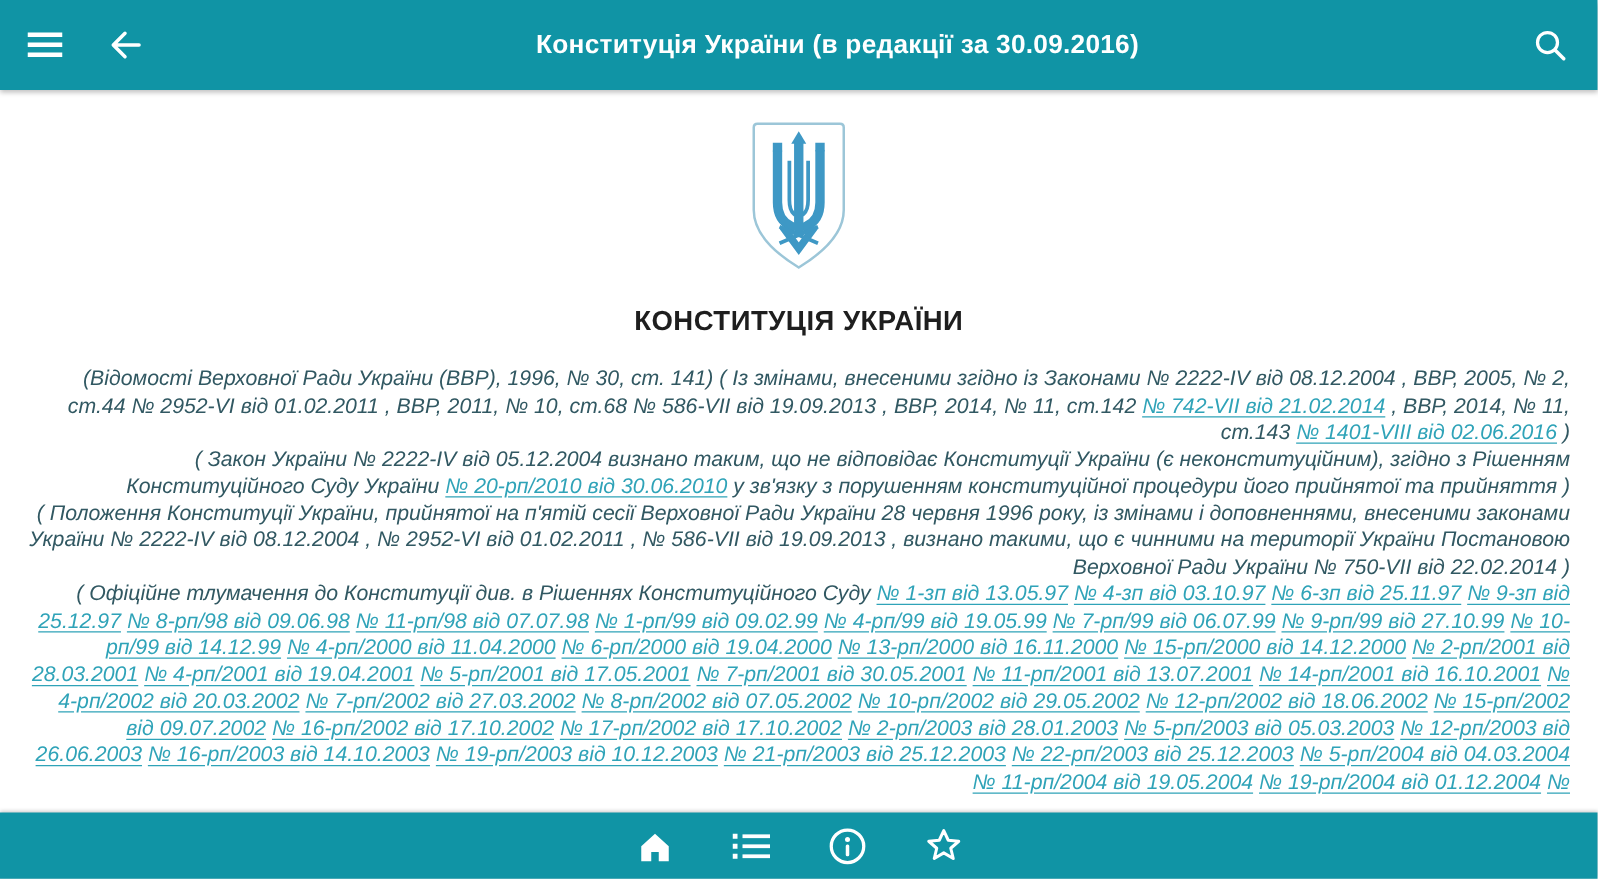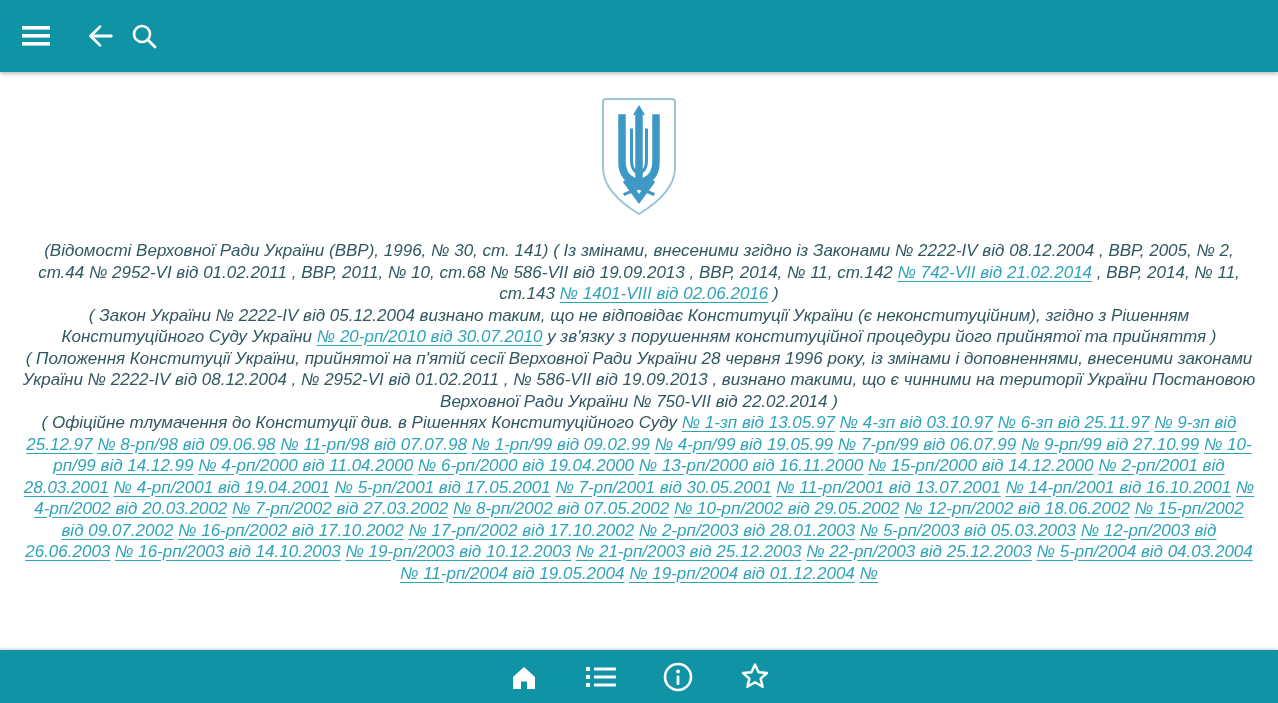--- a/index.html
+++ b/index.html
@@ -33,21 +33,21 @@
   .emblem-wrap{display:flex;justify-content:center;margin-top:24px;}
   .doc-title{
     text-align:center;margin:26px 0 6px 0;
     font-size:22px;font-weight:700;color:#1e1e1e;letter-spacing:0.4px;
   }
   .doc-body{
     margin:22px 22px 0 22px;
     font-style:italic;font-size:17px;line-height:21.5px;
     color:#315862;text-align:center;
   }
-  .doc-par{margin:0;padding:0;}
+  .doc-par{margin:0;padding:0;text-align:right;}
   .law-link{
     color:#2fa3b8;text-decoration:underline;cursor:pointer;
     text-underline-offset:3px;
   }
   
   .bottombar{
     position:absolute;left:0;right:0;bottom:0;height:53px;
     background:#1094a5;display:flex;align-items:center;justify-content:center;
     gap:35px;box-shadow:0 -1px 3px rgba(0,0,0,0.2);z-index:5;
   }
@@ -70,20 +70,21 @@
       </svg>
     </span>
   </div>
   <div class="icon-btn back-btn">
     <span>
       <svg width="30" height="30" viewBox="0 0 32 32">
         <path d="M28,16 H7 M16,6 L6,16 L16,26" fill="none" stroke="#fff" stroke-width="3" stroke-linecap="round" stroke-linejoin="round"></path>
       </svg>
     </span>
   </div>
+  <div class="appbar-title">Конституція України (в редакції за 30.09.2016)</div>
   <div class="icon-btn search-btn">
     <span>
       <svg width="28" height="28" viewBox="0 0 28 28">
         <circle cx="12" cy="12" r="8" fill="none" stroke="#fff" stroke-width="2.6"></circle>
         <line x1="18" y1="18" x2="25" y2="25" stroke="#fff" stroke-width="2.8" stroke-linecap="round"></line>
       </svg>
     </span>
   </div>
 </div>
 
@@ -104,24 +105,25 @@
           <path d="M33,88 L44,103 L55,88" stroke-width="6"></path>
           <path d="M30,86 L58,98 M58,86 L30,98" stroke-width="3"></path>
         </g>
         <path d="M44,9 L50,19 H38 Z" fill="#3e98c5"></path>
         <path d="M27,19 L31,25 H23 Z" fill="#3e98c5"></path>
         <path d="M61,19 L65,25 H57 Z" fill="#3e98c5"></path>
       </svg>
     </span>
   </div>
 
+  <h1 class="doc-title">КОНСТИТУЦІЯ УКРАЇНИ</h1>
 
   <div class="doc-body">
       <p class="doc-par"><span>(Відомості Верховної Ради України (ВВР), 1996, № 30, ст. 141) ( Із змінами, внесеними згідно із Законами № 2222-IV від 08.12.2004 , ВВР, 2005, № 2, ст.44 № 2952-VI від 01.02.2011 , ВВР, 2011, № 10, ст.68 № 586-VII від 19.09.2013 , ВВР, 2014, № 11, ст.142 </span><a class="law-link">№ 742-VII від 21.02.2014</a><span> , ВВР, 2014, № 11, ст.143 </span><a class="law-link">№ 1401-VIII від 02.06.2016</a><span> )</span></p>
-      <p class="doc-par"><span>( Закон України № 2222-IV від 05.12.2004 визнано таким, що не відповідає Конституції України (є неконституційним), згідно з Рішенням Конституційного Суду України </span><a class="law-link">№ 20-рп/2010 від 30.07.2010</a><span> у зв'язку з порушенням конституційної процедури його прийнятої та прийняття )</span></p>
+      <p class="doc-par"><span>( Закон України № 2222-IV від 05.12.2004 визнано таким, що не відповідає Конституції України (є неконституційним), згідно з Рішенням Конституційного Суду України </span><a class="law-link">№ 20-рп/2010 від 30.06.2010</a><span> у зв'язку з порушенням конституційної процедури його прийнятої та прийняття )</span></p>
       <p class="doc-par"><span>( Положення Конституції України, прийнятої на п'ятій сесії Верховної Ради України 28 червня 1996 року, із змінами і доповненнями, внесеними законами України № 2222-IV від 08.12.2004 , № 2952-VI від 01.02.2011 , № 586-VII від 19.09.2013 , визнано такими, що є чинними на території України Постановою Верховної Ради України № 750-VII від 22.02.2014 )</span></p>
       <p class="doc-par"><span>( Офіційне тлумачення до Конституції див. в Рішеннях Конституційного Суду </span><a class="law-link">№ 1-зп від 13.05.97</a><span> </span><a class="law-link">№ 4-зп від 03.10.97</a><span> </span><a class="law-link">№ 6-зп від 25.11.97</a><span> </span><a class="law-link">№ 9-зп від 25.12.97</a><span> </span><a class="law-link">№ 8-рп/98 від 09.06.98</a><span> </span><a class="law-link">№ 11-рп/98 від 07.07.98</a><span> </span><a class="law-link">№ 1-рп/99 від 09.02.99</a><span> </span><a class="law-link">№ 4-рп/99 від 19.05.99</a><span> </span><a class="law-link">№ 7-рп/99 від 06.07.99</a><span> </span><a class="law-link">№ 9-рп/99 від 27.10.99</a><span> </span><a class="law-link">№ 10-рп/99 від 14.12.99</a><span> </span><a class="law-link">№ 4-рп/2000 від 11.04.2000</a><span> </span><a class="law-link">№ 6-рп/2000 від 19.04.2000</a><span> </span><a class="law-link">№ 13-рп/2000 від 16.11.2000</a><span> </span><a class="law-link">№ 15-рп/2000 від 14.12.2000</a><span> </span><a class="law-link">№ 2-рп/2001 від 28.03.2001</a><span> </span><a class="law-link">№ 4-рп/2001 від 19.04.2001</a><span> </span><a class="law-link">№ 5-рп/2001 від 17.05.2001</a><span> </span><a class="law-link">№ 7-рп/2001 від 30.05.2001</a><span> </span><a class="law-link">№ 11-рп/2001 від 13.07.2001</a><span> </span><a class="law-link">№ 14-рп/2001 від 16.10.2001</a><span> </span><a class="law-link">№ 4-рп/2002 від 20.03.2002</a><span> </span><a class="law-link">№ 7-рп/2002 від 27.03.2002</a><span> </span><a class="law-link">№ 8-рп/2002 від 07.05.2002</a><span> </span><a class="law-link">№ 10-рп/2002 від 29.05.2002</a><span> </span><a class="law-link">№ 12-рп/2002 від 18.06.2002</a><span> </span><a class="law-link">№ 15-рп/2002 від 09.07.2002</a><span> </span><a class="law-link">№ 16-рп/2002 від 17.10.2002</a><span> </span><a class="law-link">№ 17-рп/2002 від 17.10.2002</a><span> </span><a class="law-link">№ 2-рп/2003 від 28.01.2003</a><span> </span><a class="law-link">№ 5-рп/2003 від 05.03.2003</a><span> </span><a class="law-link">№ 12-рп/2003 від 26.06.2003</a><span> </span><a class="law-link">№ 16-рп/2003 від 14.10.2003</a><span> </span><a class="law-link">№ 19-рп/2003 від 10.12.2003</a><span> </span><a class="law-link">№ 21-рп/2003 від 25.12.2003</a><span> </span><a class="law-link">№ 22-рп/2003 від 25.12.2003</a><span> </span><a class="law-link">№ 5-рп/2004 від 04.03.2004</a><span> </span><a class="law-link">№ 11-рп/2004 від 19.05.2004</a><span> </span><a class="law-link">№ 19-рп/2004 від 01.12.2004</a><span> </span><a class="law-link">№</a></p>
     </div>
 </div>
 
 <div class="bottombar">
   <div class="icon-btn">
     <span>
       <svg width="30" height="28" viewBox="0 0 30 28">
         <path d="M4,14 L15,4 L26,14 V26 H18 V18.5 H12 V26 H4 Z" fill="#fff"></path>

